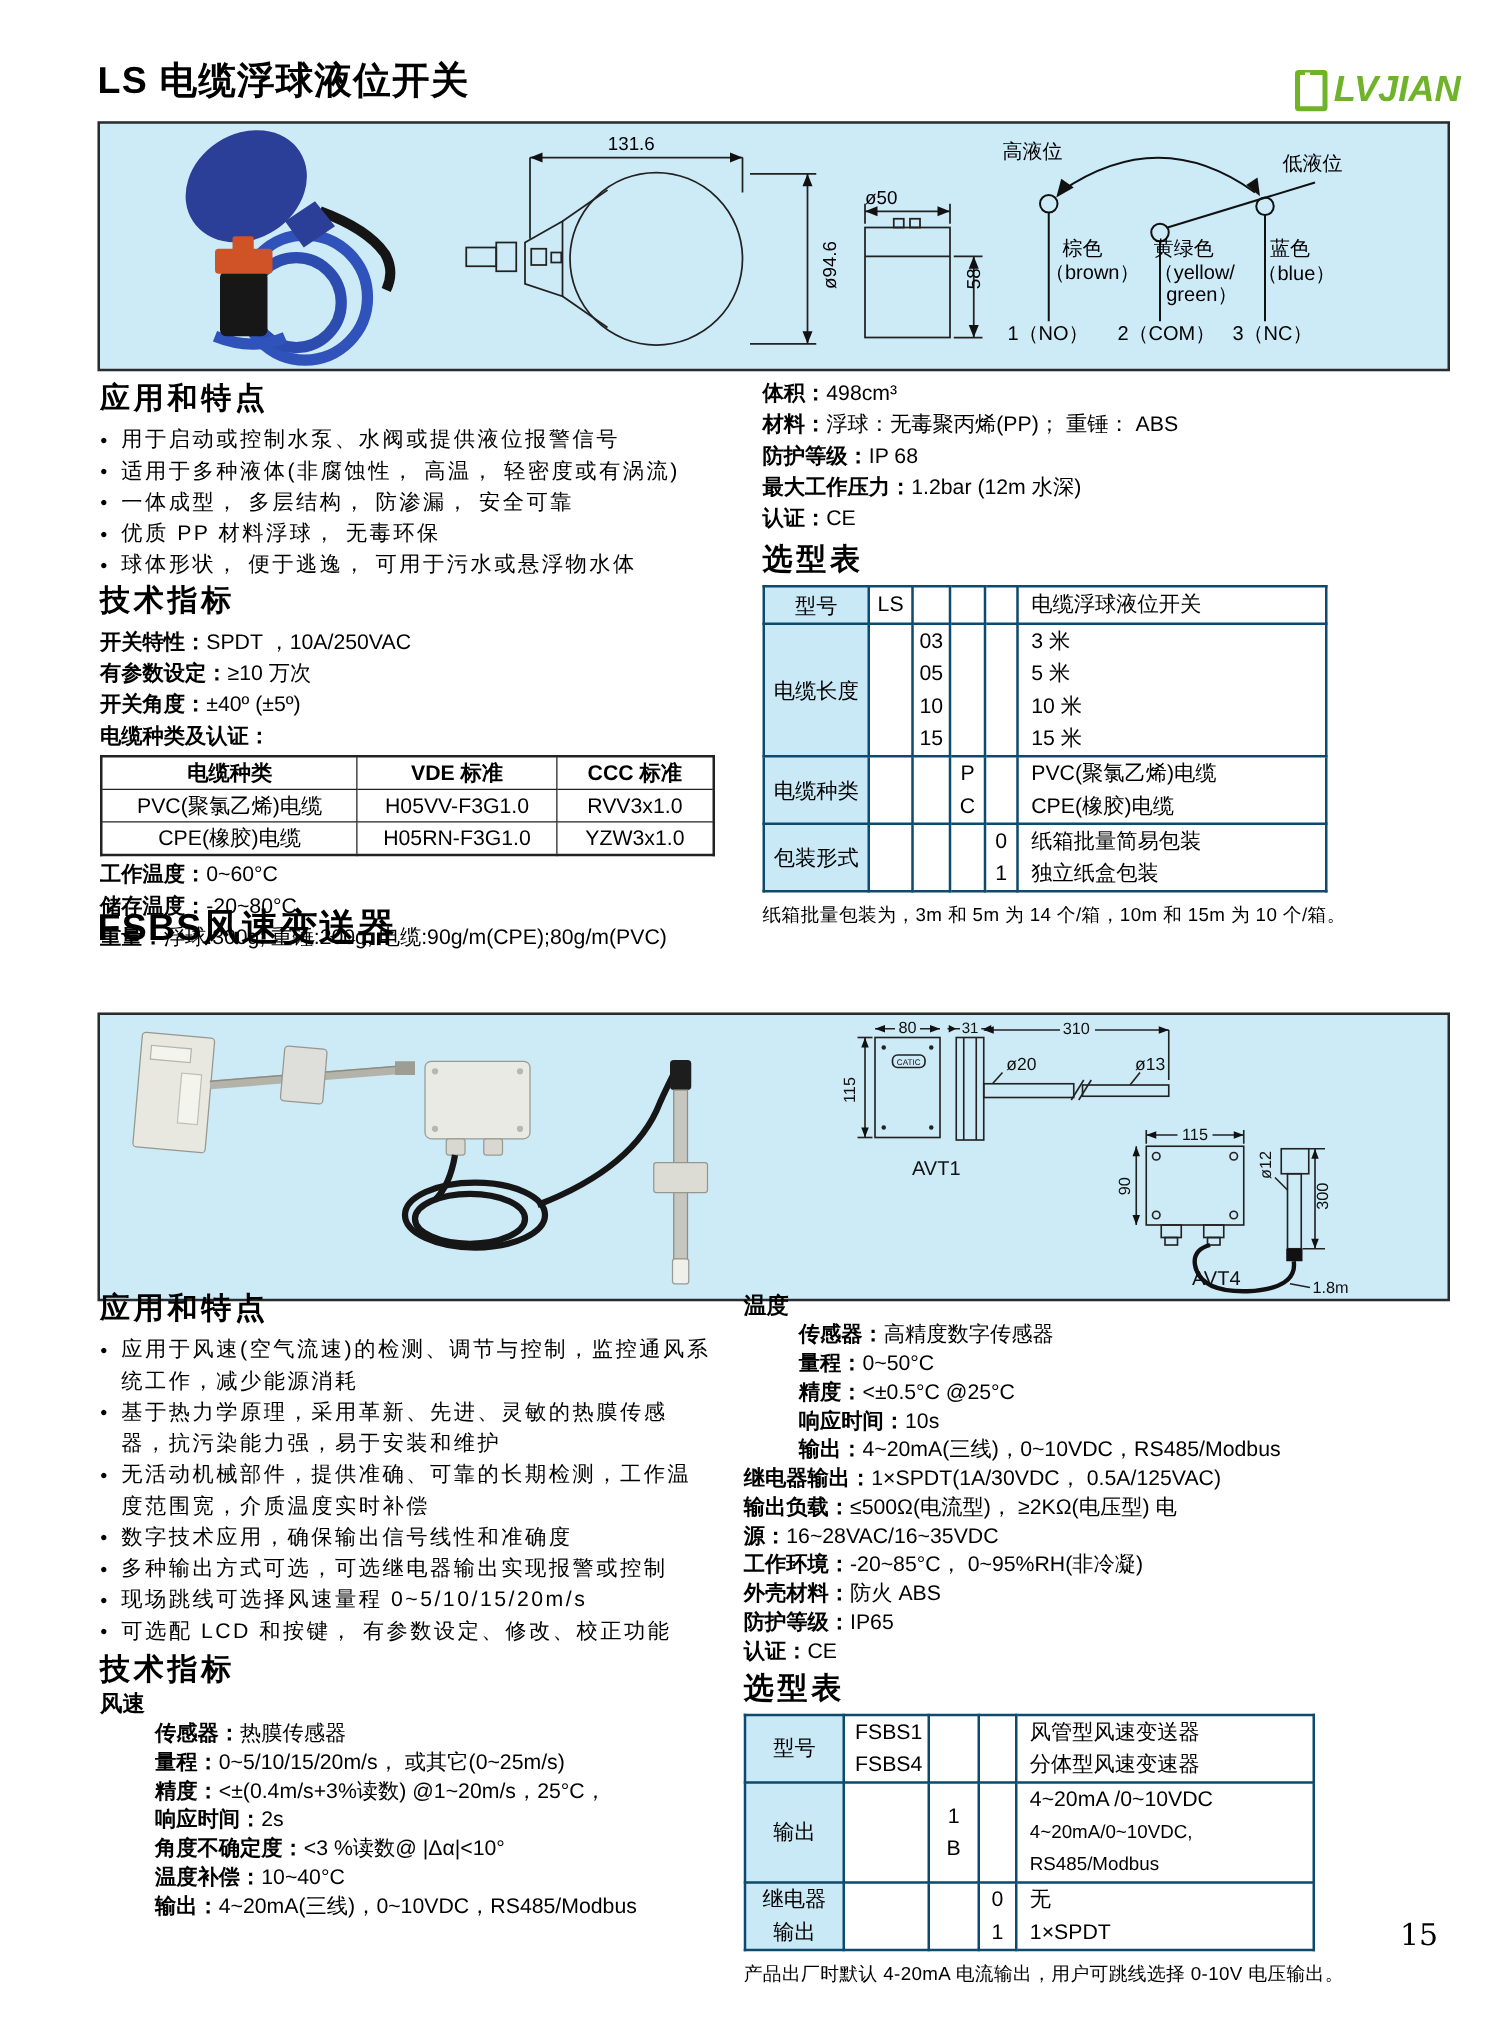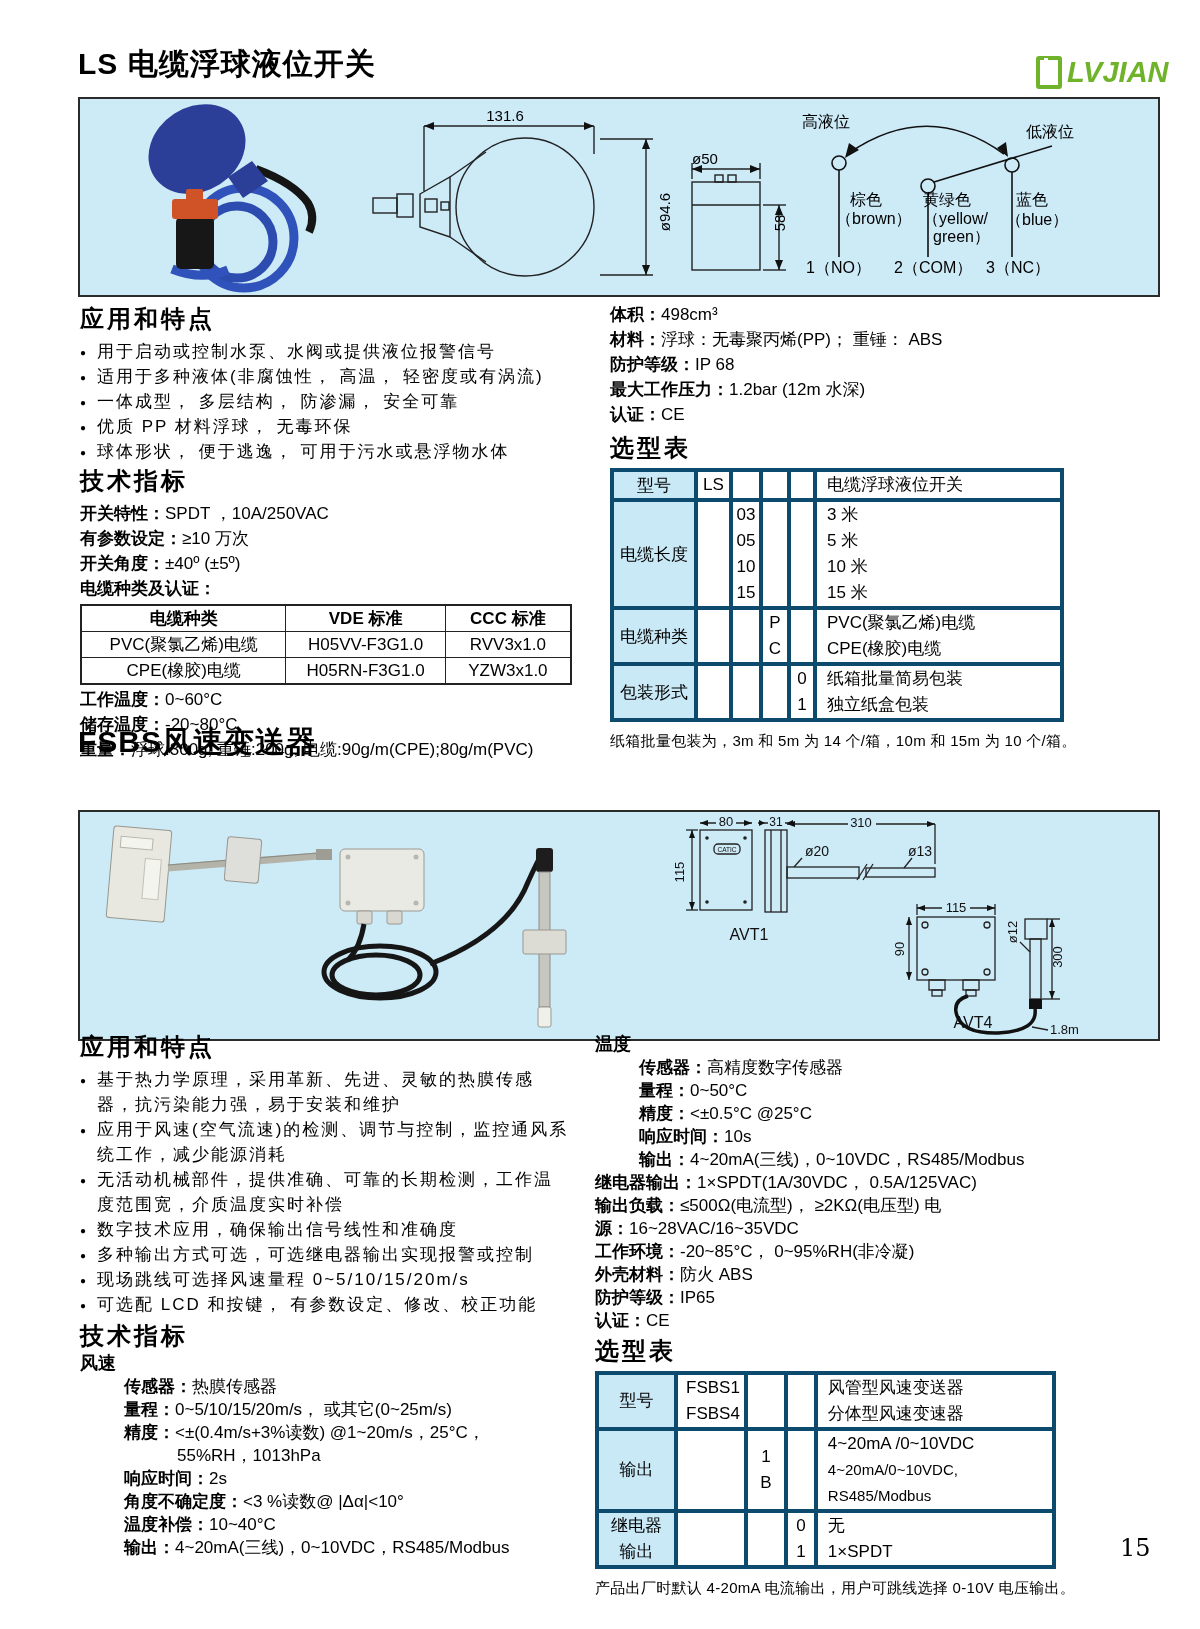--- a/index.html
+++ b/index.html
@@ -41,21 +41,21 @@
   .indent2{padding-left:97px;}
   .tight{line-height:23px;}
 
   
   .ctable{border-collapse:collapse;border:2px solid #222;margin:3px 0 2px 0;width:492px;}
   .ctable th,.ctable td{border:1px solid #222;text-align:center;font-size:17px;height:25px;padding:0 4px;}
   .ctable th{font-weight:bold;}
 
   
   .sel{border-collapse:collapse;border:2px solid #222;margin-top:4px;table-layout:fixed;}
-  .sel td{border:4px solid #0c4a6e;padding:0 4px;vertical-align:middle;font-size:17px;}
+  .sel td{border:2px solid #0c4a6e;padding:0 4px;vertical-align:middle;font-size:17px;}
   .sel td.blue{background:#c9e9f7;text-align:center;}
   .sel td.code{text-align:center;padding:0 2px;}
   .sel td.model{text-align:left;padding-left:8px;}
   .sel td.desc{text-align:left;padding-left:10px;}
   .sel div{line-height:26px;}
   .sel .sm{font-size:15px;}
   .note{font-size:15px;margin-top:6px;letter-spacing:0.3px;}
 
   .pageno{position:absolute;left:1120px;top:1534px;font-size:24px;font-family:"DejaVu Serif","Liberation Serif",serif;}
 </style>
@@ -391,34 +391,33 @@
         <text x="981" y="150" font-size="13" text-anchor="middle" transform="rotate(-90 979 147)">300</text>
         <text x="893" y="216" font-size="16" text-anchor="middle">AVT4</text>
         <text x="970" y="222" font-size="13">1.8m</text>
       </g>
     </svg>
   </div>
 
   <div class="col" id="fsbs-left">
     <h2 class="h">应用和特点</h2>
     <ul class="bullets">
+      <li>应用于风速(空气流速)的检测、调节与控制，监控通风系统工作，减少能源消耗</li>
       <li>基于热力学原理，采用革新、先进、灵敏的热膜传感器，抗污染能力强，易于安装和维护</li>
-      <li>应用于风速(空气流速)的检测、调节与控制，监控通风系统工作，减少能源消耗</li>
       <li>无活动机械部件，提供准确、可靠的长期检测，工作温度范围宽，介质温度实时补偿</li>
       <li>数字技术应用，确保输出信号线性和准确度</li>
       <li>多种输出方式可选，可选继电器输出实现报警或控制</li>
       <li>现场跳线可选择风速量程 0~5/10/15/20m/s</li>
       <li>可选配 LCD 和按键， 有参数设定、修改、校正功能</li>
     </ul>
     <h2 class="h" style="margin-top:4px;margin-bottom:0;">技术指标</h2>
     <div class="subh">风速</div>
     <div class="ln tight indent"><b>传感器：</b><span>热膜传感器</span></div>
     <div class="ln tight indent"><b>量程：</b><span>0~5/10/15/20m/s， 或其它(0~25m/s)</span></div>
     <div class="ln tight indent"><b>精度：</b><span>&lt;±(0.4m/s+3%读数) @1~20m/s，25°C，</span></div>
-    <div class="ln tight indent2"><span>55%RH，1013hPa</span></div>
     <div class="ln tight indent"><b>响应时间：</b><span>2s</span></div>
     <div class="ln tight indent"><b>角度不确定度：</b><span>&lt;3 %读数@ |Δα|&lt;10°</span></div>
     <div class="ln tight indent"><b>温度补偿：</b><span>10~40°C</span></div>
     <div class="ln tight indent"><b>输出：</b><span>4~20mA(三线)，0~10VDC，RS485/Modbus</span></div>
   </div>
 
   <div class="col" id="fsbs-right">
     <div class="subh">温度</div>
     <div class="ln tight indent"><b>传感器：</b><span>高精度数字传感器</span></div>
     <div class="ln tight indent"><b>量程：</b><span>0~50°C</span></div>

